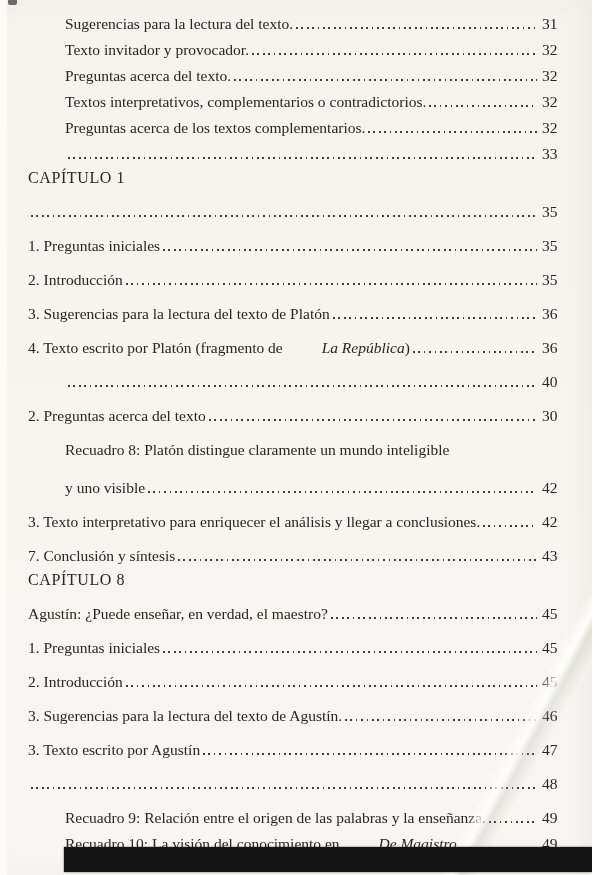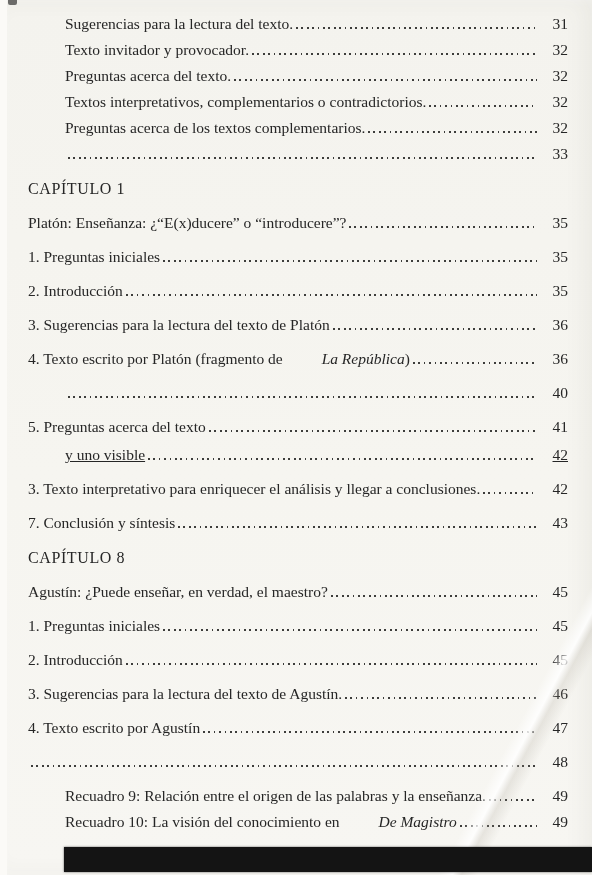--- a/index.html
+++ b/index.html
@@ -46,44 +46,43 @@
     display: flex;
     align-items: baseline;
     font-size: 15.5px;
     line-height: 19px;
     margin-top: 15px;
   }
   .row:first-child { margin-top: 0; }
   .row.sub, .row.sub-first, .row.sub-cont { padding-left: 37px; }
   .row.sub { margin-top: 7px; }
   .row.sub-first { margin-top: 15px; }
-  .row.sub-cont { margin-top: 9px; text-decoration: underline; }
+  .row.sub-cont { margin-top: 19px; }
   .row.chapter {
-    margin-top: 16px;
+    margin-top: 5px;
     letter-spacing: 0.6px;
     font-size: 16px;
   }
   .label { white-space: nowrap; }
   .label .it { font-style: italic; margin-left: 35px; }
   .leader {
     flex: 1 1 auto;
     min-width: 6px;
     height: 2.2px;
     margin: 0 5px 0 3px;
     align-self: baseline;
     background-image: repeating-linear-gradient(
       to right,
       #3d3d3b 0px, #3d3d3b 1.7px,
       transparent 1.7px, transparent 5.4px
     );
   }
   .pagenum {
     flex: 0 0 auto;
     width: 26px;
-    text-align: right;
     white-space: nowrap;
   }
 </style>
 </head>
 <body>
 
 <div class="scan-page">
   <div class="left-edge"></div>
   <div class="corner-mark"></div>
   <div class="toc">
@@ -113,21 +112,20 @@
         <span class="pagenum">32</span>
       </div>
       <div class="row sub">
         <span class="leader"></span>
         <span class="pagenum">33</span>
       </div>
       <div class="row chapter">
         <span class="label"><span>CAPÍTULO  1</span></span>
       </div>
       <div class="row main">
-        <span class="label"><span>Platón: Enseñanza: ¿“E(x)ducere” o “introducere”?</span></span>
         <span class="leader"></span>
         <span class="pagenum">35</span>
       </div>
       <div class="row main">
         <span class="label"><span>1. Preguntas iniciales</span></span>
         <span class="leader"></span>
         <span class="pagenum">35</span>
       </div>
       <div class="row main">
         <span class="label"><span>2. Introducción</span></span>
@@ -142,23 +140,26 @@
       <div class="row main">
         <span class="label"><span>4. Texto escrito por Platón (fragmento de </span><span class="it">La República</span><span>)</span></span>
         <span class="leader"></span>
         <span class="pagenum">36</span>
       </div>
       <div class="row sub-first">
         <span class="leader"></span>
         <span class="pagenum">40</span>
       </div>
       <div class="row main">
-        <span class="label"><span>5. Preguntas acerca del texto</span></span>
-        <span class="leader"></span>
-        <span class="pagenum">41</span>
+        <span class="label"><span>2. Preguntas acerca del texto</span></span>
+        <span class="leader"></span>
+        <span class="pagenum">30</span>
+      </div>
+      <div class="row sub-first">
+        <span class="label"><span>Recuadro 8: Platón distingue claramente un mundo inteligible</span></span>
       </div>
       <div class="row sub-cont">
         <span class="label"><span>y uno visible</span></span>
         <span class="leader"></span>
         <span class="pagenum">42</span>
       </div>
       <div class="row main">
         <span class="label"><span>3. Texto interpretativo para enriquecer el análisis y llegar a conclusiones.</span></span>
         <span class="leader"></span>
         <span class="pagenum">42</span>
@@ -185,21 +186,21 @@
         <span class="label"><span>2. Introducción</span></span>
         <span class="leader"></span>
         <span class="pagenum">45</span>
       </div>
       <div class="row main">
         <span class="label"><span>3. Sugerencias para la lectura del texto de Agustín.</span></span>
         <span class="leader"></span>
         <span class="pagenum">46</span>
       </div>
       <div class="row main">
-        <span class="label"><span>4. Texto escrito por Agustín</span></span>
+        <span class="label"><span>3. Texto escrito por Agustín</span></span>
         <span class="leader"></span>
         <span class="pagenum">47</span>
       </div>
       <div class="row main">
         <span class="leader"></span>
         <span class="pagenum">48</span>
       </div>
       <div class="row sub-first">
         <span class="label"><span>Recuadro 9: Relación entre el origen de las palabras y la enseñanza.</span></span>
         <span class="leader"></span>

